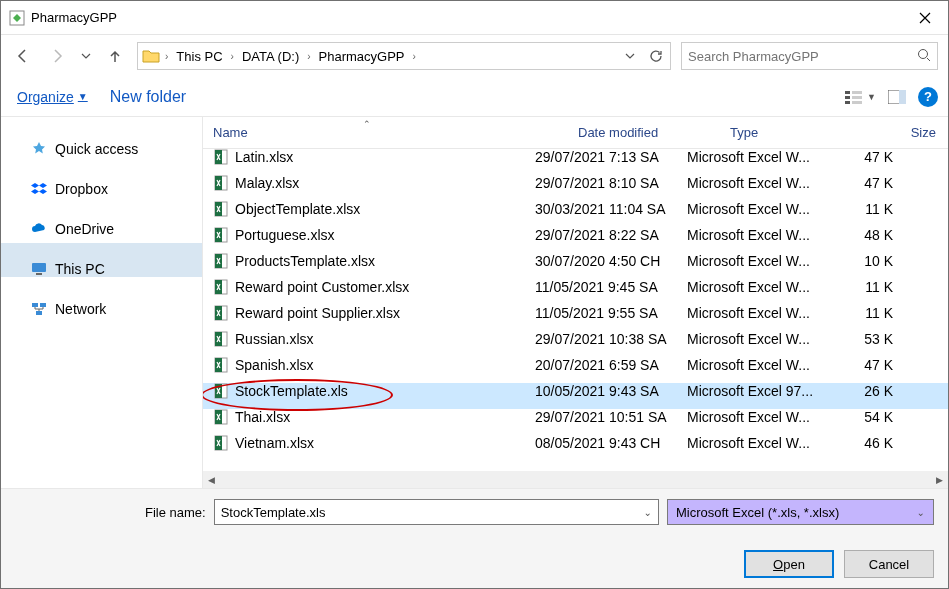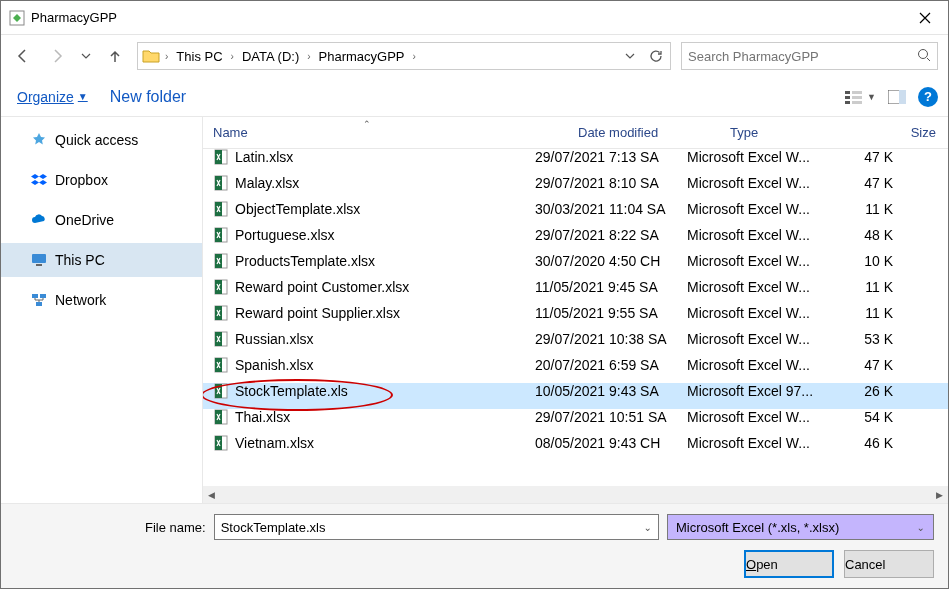--- a/index.html
+++ b/index.html
@@ -99,21 +99,21 @@
     .main {
       flex: 1; display: flex; overflow: hidden;
     }
     .sidebar {
       width: 202px;
       border-right: 1px solid #e8e8e8;
       padding: 6px 0;
       font-size: 14px;
     }
     .side-item {
-      display: flex; align-items: center; gap: 8px;
+      display: flex; align-items: flex-end; gap: 8px;
       height: 34px; padding-left: 30px;
       color: #000;
     }
     .side-item.selected { background: #d8e6f2; }
     .side-ic { width: 16px; height: 16px; display: flex; align-items:center; justify-content:center;}
     
     .filepane { flex: 1; display: flex; flex-direction: column; overflow: hidden; }
     .columns {
       height: 32px;
       display: flex;
@@ -182,24 +182,25 @@
       width: 267px; height: 26px;
       border: 1px solid #7a7a7a;
       background: #c4b5fd;
       display: flex; align-items: center; justify-content: space-between;
       padding: 0 8px;
       font-size: 13px;
     }
     .btnrow { display: flex; justify-content: flex-end; gap: 10px; }
     .btn {
       width: 90px; height: 28px;
-      display: flex; align-items: center; 
+      display: flex; align-items: center; justify-content: center;
       font-size: 13px;
       border: 1px solid #adadad;
       background: #e1e1e1;
+      margin-top: 15px;
     }
     .btn.primary {
       border: 2px solid #0078d7;
     }
     .btn .underline { text-decoration: underline; }
   </style>
 </head>
 <body>
 
 <div class="window">

